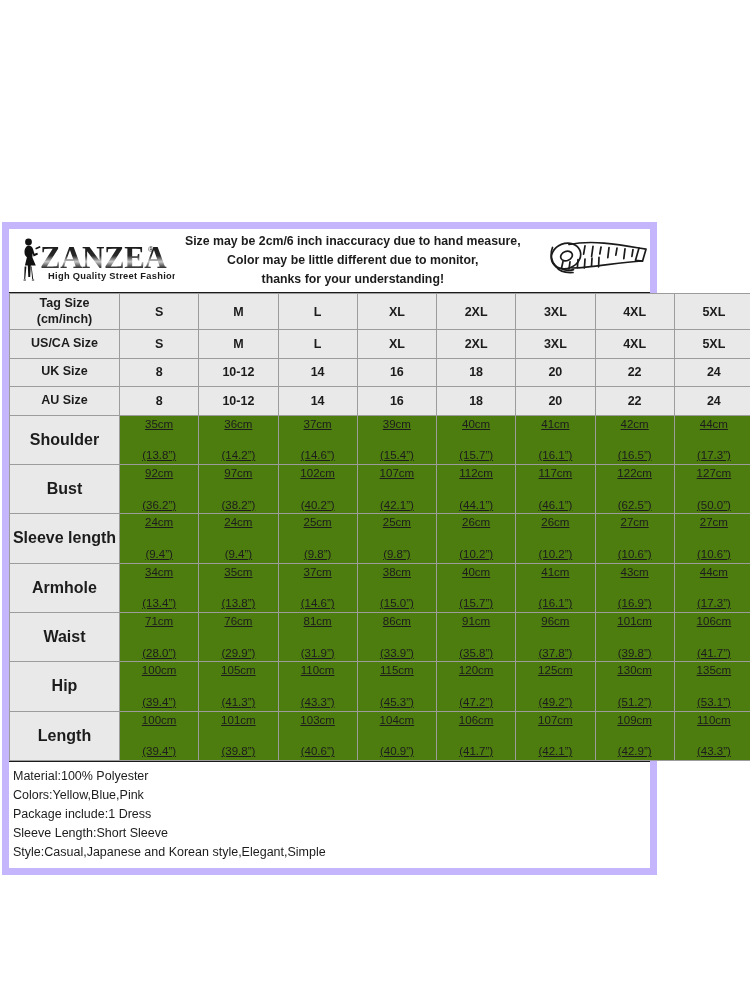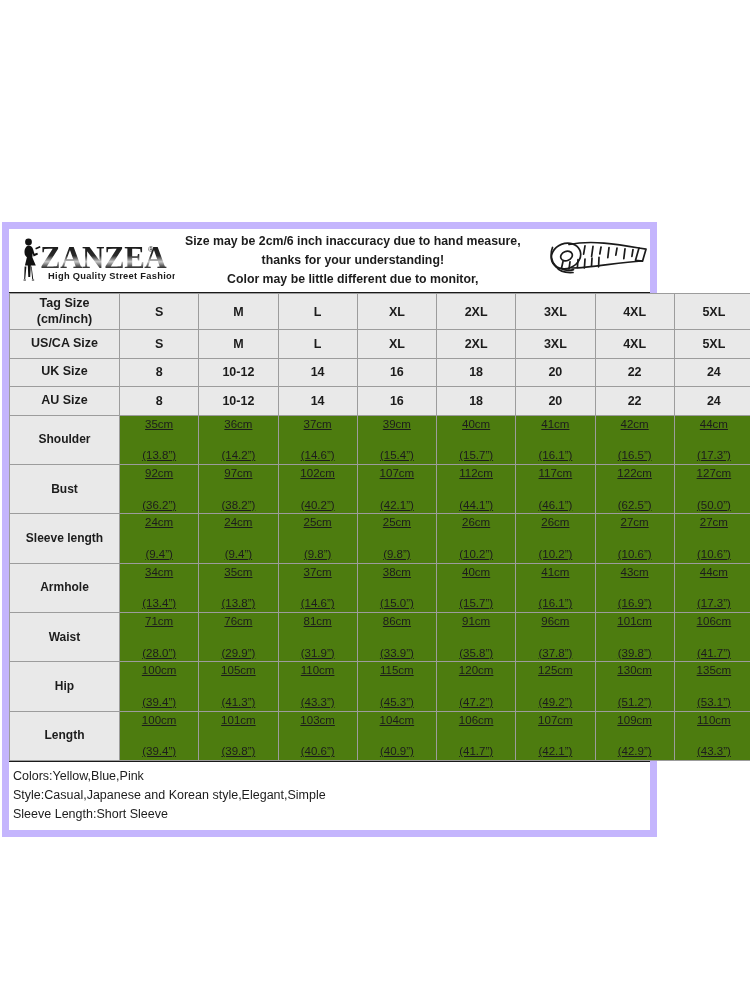--- a/index.html
+++ b/index.html
@@ -71,21 +71,21 @@
   table.size-table td {
     border: 1px solid #9c9c9c;
     text-align: center;
     font-size: 11.5px;
     color: #1c1c1c;
     padding: 0;
   }
   table.size-table td.rowlabel {
     background: #e9e9e9;
     font-weight: bold;
-    font-size: 12px;
+    font-size: 16px;
     line-height: 1.25;
   }
   table.size-table tr.sizerow td {
     background: #e9e9e9;
     font-weight: bold;
     font-size: 12.5px;
     height: 27.5px;
   }
   table.size-table tr.sizerow.tag td { height: 35px; }
   table.size-table tr.measrow td { height: 38px; }
@@ -140,22 +140,22 @@
         </g>
 
         <text x="25" y="33" font-family="'Liberation Serif', serif" font-size="31" font-weight="bold" letter-spacing="-0.5" fill="url(#zgrad)">ZANZEA</text>
         <text x="133" y="17" font-family="'Liberation Sans', sans-serif" font-size="8" fill="#222222">®</text>
         <text x="33" y="44" font-family="'Liberation Sans', sans-serif" font-size="9.3" font-weight="bold" letter-spacing="0.3" fill="#1a1a1a">High Quality Street Fashion</text>
       </svg>
     </div>
 
     <div class="notice-cell">
       <div>Size may be 2cm/6 inch inaccuracy due to hand measure,</div>
+      <div>Color may be little different due to monitor,</div>
       <div>thanks for your understanding!</div>
-      <div>Color may be little different due to monitor,</div>
     </div>
 
     <div class="tape-cell">
       <svg width="120" height="52" viewBox="0 0 120 52">
         <g fill="none" stroke="#1a1a1a" stroke-width="1.7" stroke-linejoin="round" stroke-linecap="round">
 
           <ellipse cx="27" cy="21" rx="15" ry="12.5" transform="rotate(-22 27 21)"></ellipse>
 
           <ellipse cx="27.5" cy="21" rx="6" ry="4.6" transform="rotate(-22 27.5 21)"></ellipse>
 
@@ -499,18 +499,20 @@
           </td>
         <td class="val">
             <span class="cm">110cm</span>
             <span class="inch">(43.3”)</span>
           </td>
       </tr>
     </tbody>
   </table>
 
   <div class="footer-block">
+    <div>Material:100% Polyester</div>
     <div>Colors:Yellow,Blue,Pink</div>
+    <div>Package include:1 Dress</div>
+    <div>Sleeve Length:Short Sleeve</div>
     <div>Style:Casual,Japanese and Korean style,Elegant,Simple</div>
-    <div>Sleeve Length:Short Sleeve</div>
   </div>
 
 </div>
 
 </body></html>

